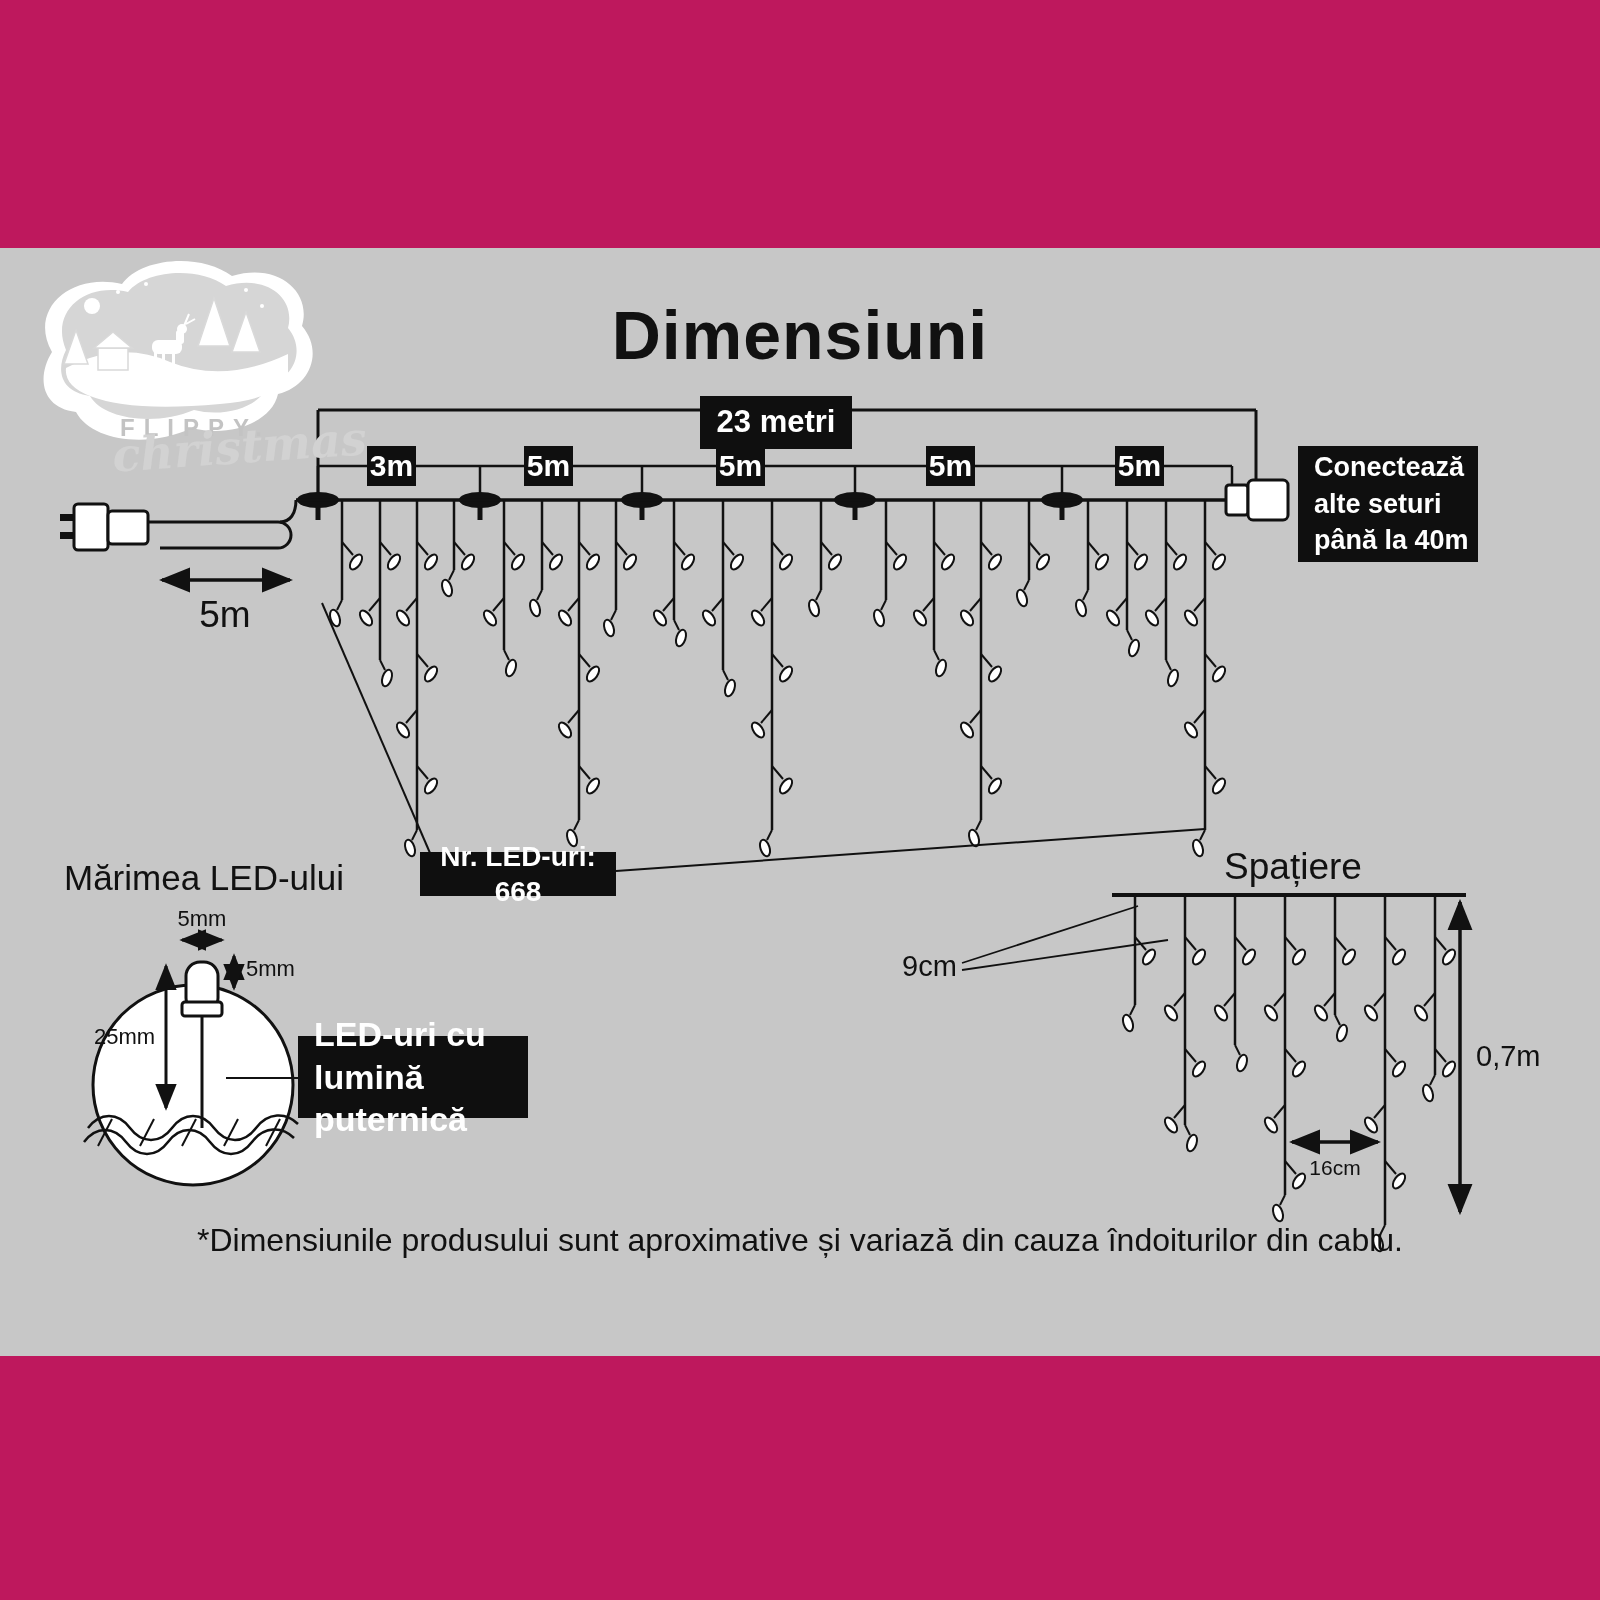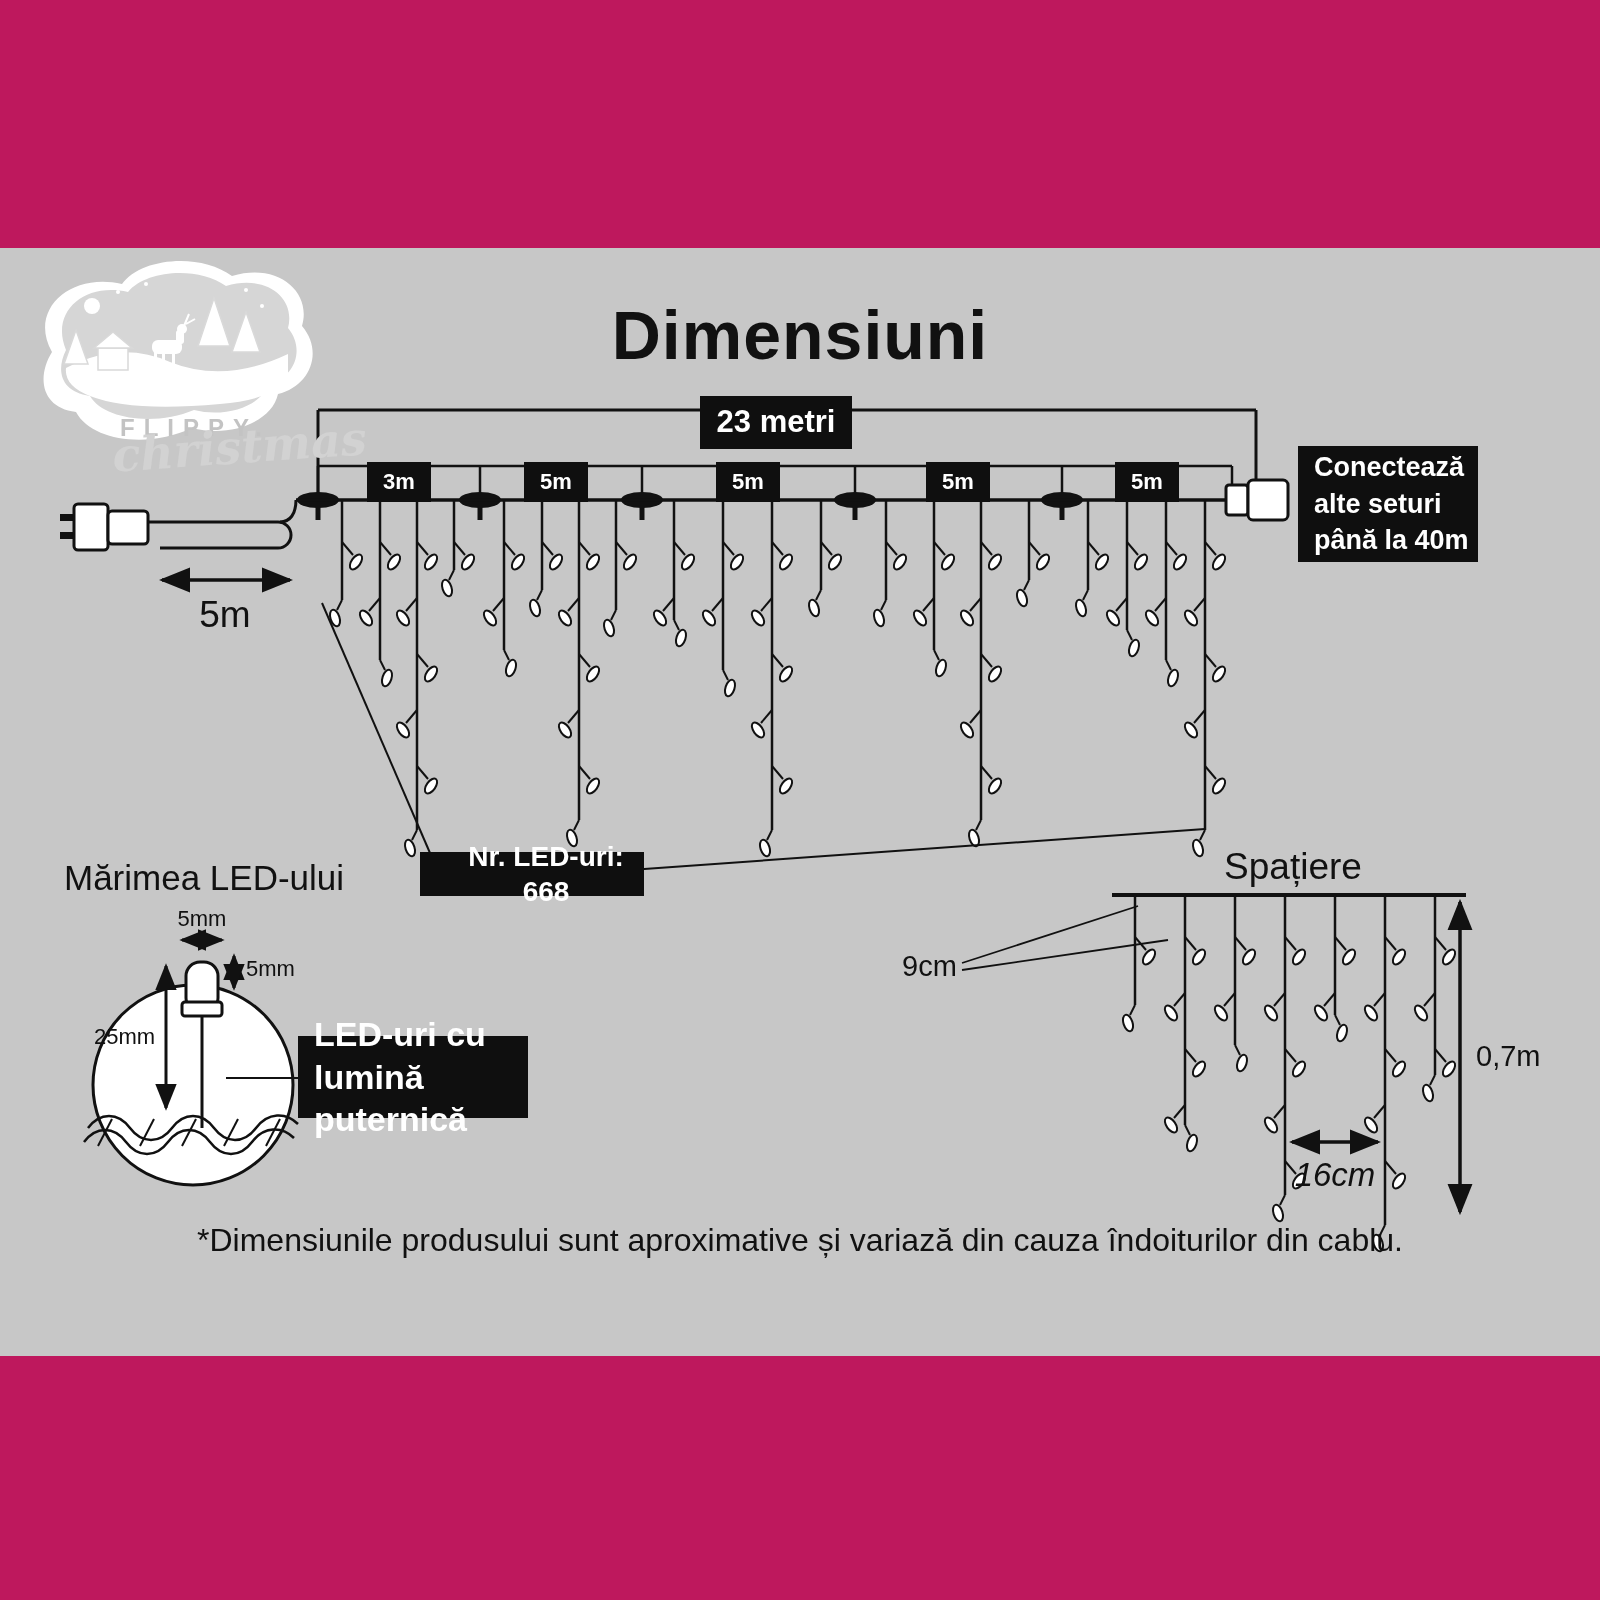--- a/index.html
+++ b/index.html
@@ -8,34 +8,34 @@
   .band{position:absolute;left:0;top:248px;width:1600px;height:1108px;background:#c7c7c7;}
   svg.layer{position:absolute;left:0;top:0;}
   .lbl{position:absolute;color:#111;}
   .title{position:absolute;left:0;top:296px;width:1600px;text-align:center;
          font-size:68px;font-weight:bold;letter-spacing:1px;}
   .blackbox{position:absolute;background:#0f0f0f;color:#fff;font-weight:bold;
             display:flex;align-items:center;justify-content:center;text-align:center;
             white-space:pre-line;line-height:1.25;}
   .blackbox.leftalign{justify-content:flex-start;text-align:left;padding-left:16px;}
   #lbl-total{left:700px;top:396px;width:152px;height:53px;font-size:31px;}
-  .segbox{width:64px;height:40px;font-size:22px;margin-top:16px;}
+  .segbox{width:49px;height:40px;font-size:30px;}
   #seg-0{left:367px;top:446px;} #seg-1{left:524px;top:446px;} #seg-2{left:716px;top:446px;}
   #seg-3{left:926px;top:446px;} #seg-4{left:1115px;top:446px;}
   #connect-box{left:1298px;top:446px;width:164px;height:116px;font-size:27px;line-height:1.35;}
-  #nr-led-box{left:420px;top:852px;width:196px;height:44px;font-size:28px;padding-left:28px;}
+  #nr-led-box{left:420px;top:852px;width:196px;height:44px;font-size:28px;}
   #led-note-box{left:298px;top:1036px;width:214px;height:82px;font-size:34px;}
   #lbl-lead{left:160px;top:594px;width:130px;text-align:center;font-size:37px;}
   #lbl-marimea{left:64px;top:858px;font-size:35px;text-align:right;}
   #lbl-5mm-w{left:162px;top:906px;width:80px;text-align:center;font-size:22px;}
   #lbl-5mm-h{left:246px;top:956px;font-size:22px;}
   #lbl-25mm{left:94px;top:1024px;font-size:22px;}
   #lbl-spatiere{left:1178px;top:846px;width:230px;text-align:center;font-size:37px;}
   #lbl-9cm{left:902px;top:950px;font-size:29px;}
-  #lbl-16cm{left:1292px;top:1156px;width:86px;text-align:center;font-size:33px;font-style:italic;}
+  #lbl-16cm{left:1292px;top:1156px;width:86px;text-align:center;font-size:21px;}
   #lbl-07m{left:1476px;top:1040px;font-size:29px;}
   #footnote{left:0;top:1222px;width:1600px;text-align:center;font-size:32px;}
   #logo-flippy{left:120px;top:414px;font-size:24px;font-weight:bold;letter-spacing:9px;color:#c3c3c3;}
   #logo-christmas{left:112px;top:420px;font-size:46px;font-style:italic;font-weight:bold;
                   font-family:"DejaVu Serif","Liberation Serif",serif;color:#d2d2d2;
                   transform:rotate(-4deg);}
 </style>
 </head>
 <body>
 

